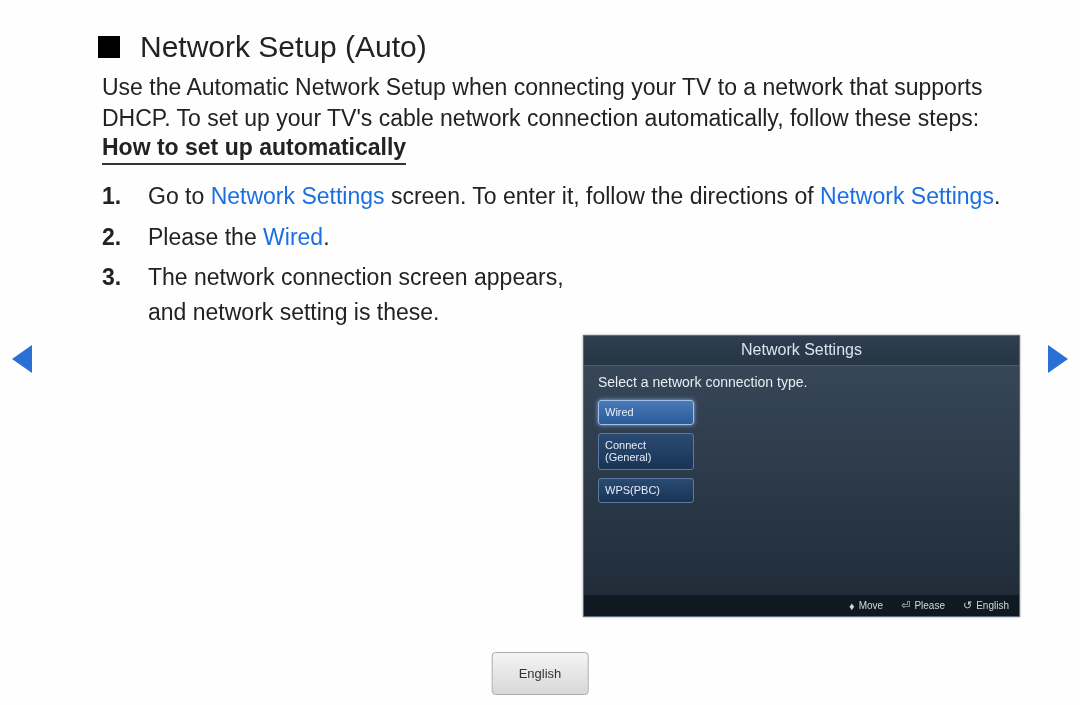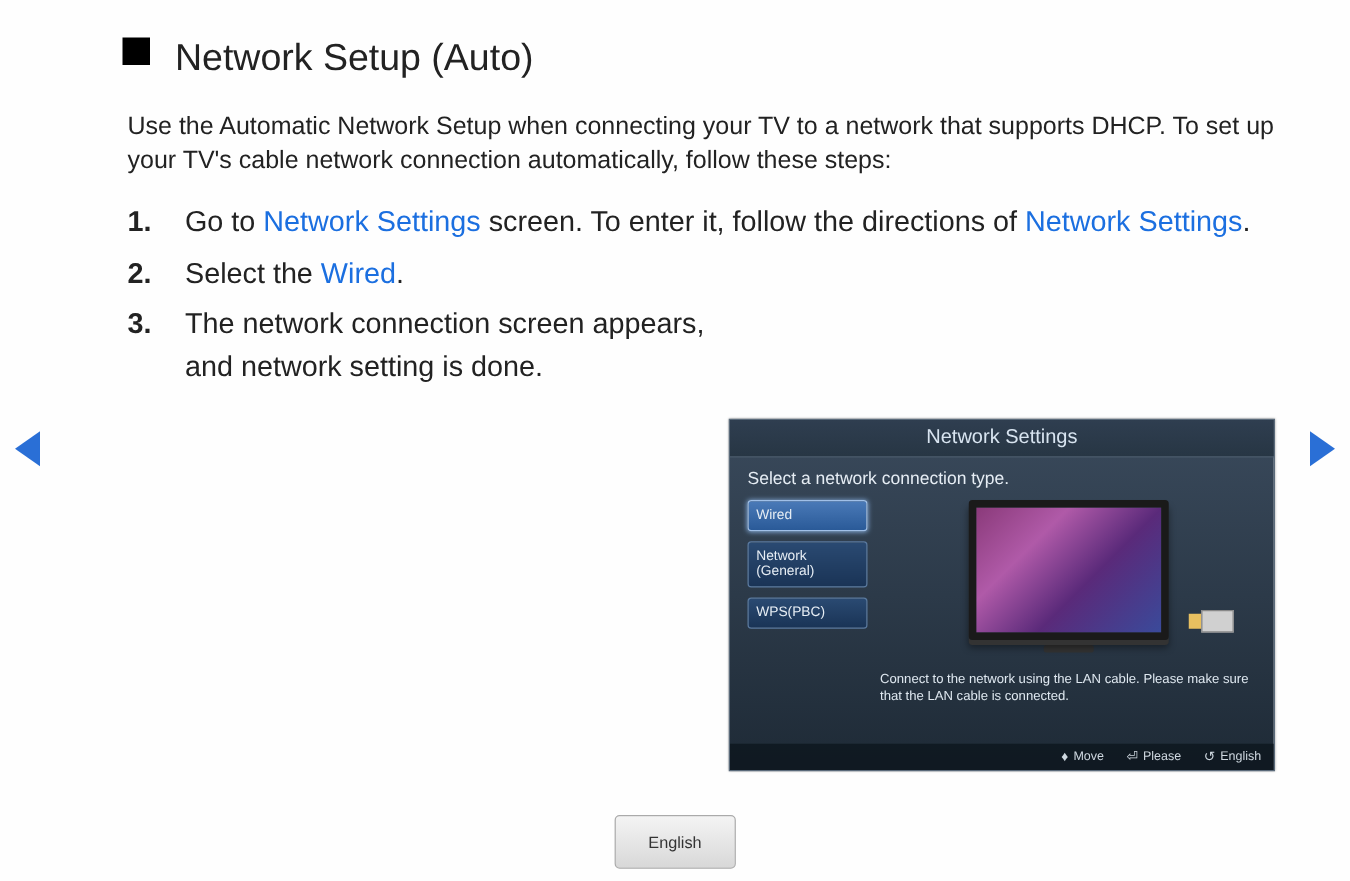--- a/index.html
+++ b/index.html
@@ -9,42 +9,41 @@
     background: #fefefe;
     font-family: Arial, Helvetica, sans-serif;
     position: relative;
     overflow: hidden;
   }
   .page {
     padding: 30px 60px 0 60px;
   }
   .title-row {
     display: flex;
-    align-items: flex-start;
+    align-items: center;
     gap: 20px;
-    margin-bottom: 24px;
+    margin-bottom: 8px;
     padding-left: 38px;
   }
   .square-bullet {
     width: 22px;
     height: 22px;
     background: #000;
     flex-shrink: 0;
   }
   .title-text {
     font-size: 30px;
     color: #222;
     font-weight: 400;
   }
   .intro {
-    font-size: 20px;
+    font-size: 23px;
     color: #222;
     line-height: 1.35;
     margin-left: 42px;
-    margin-bottom: 18px;
   }
   .subhead {
     font-size: 23px;
     font-weight: bold;
     color: #222;
     margin-left: 42px;
     border-bottom: 2px solid #333;
     display: inline-block;
     padding-bottom: 2px;
     margin-bottom: 14px;
@@ -157,65 +156,58 @@
 </style>
 </head>
 <body>
 
 <div class="page">
   <div class="title-row">
     <div class="square-bullet"></div>
     <div class="title-text">Network Setup (Auto)</div>
   </div>
   <div class="intro">Use the Automatic Network Setup when connecting your TV to a network that supports DHCP. To set up your TV's cable network connection automatically, follow these steps:</div>
+  <div class="subhead">How to set up automatically</div>
 
   <div class="content-row">
     <div class="left-col">
       <div class="steps">
         <div class="step">
           <div class="num">1.</div>
           <div>
             <span>Go to </span><span class="blue">Network Settings</span><span> screen. To enter it, follow the directions of </span><span class="blue">Network Settings</span><span>.</span>
           </div>
         </div>
         <div class="step">
           <div class="num">2.</div>
           <div style="max-width:420px;">
-            <span>Select the </span><span class="blue">Wired</span><span>.</span>
+            <span>Please the </span><span class="blue">Wired</span><span>.</span>
           </div>
         </div>
         <div class="step">
           <div class="num">3.</div>
-          <div style="max-width:420px;">The network connection screen appears, and network setting is done.</div>
+          <div style="max-width:420px;">The network connection screen appears, and network setting is these.</div>
         </div>
       </div>
     </div>
   </div>
 </div>
 
 <div class="nav-arrow nav-left"></div>
 <div class="nav-arrow nav-right"></div>
 
 <div class="tv-panel">
   <div class="tv-titlebar">Network Settings</div>
   <div class="tv-body">
     <div class="tv-instruction">Select a network connection type.</div>
     <div class="tv-main">
       <div class="tv-buttons">
         <div class="tv-btn selected">Wired</div>
-        <div class="tv-btn">Network (General)</div>
+        <div class="tv-btn">Connect (General)</div>
         <div class="tv-btn">WPS(PBC)</div>
-      </div>
-      <div class="tv-preview">
-        <div class="monitor"></div>
-        <div class="monitor-stand"></div>
-        <div class="cable-plug">
-          <span class="plug-tip"></span><span class="plug-body"></span>
-        </div>
-        <div class="tv-desc">Connect to the network using the LAN cable. Please make sure that the LAN cable is connected.</div>
       </div>
     </div>
   </div>
   <div class="tv-footer">
     <span>
         <span class="glyph">♦</span>
         <span>Move</span>
       </span>
     <span>
         <span class="glyph">⏎</span>

